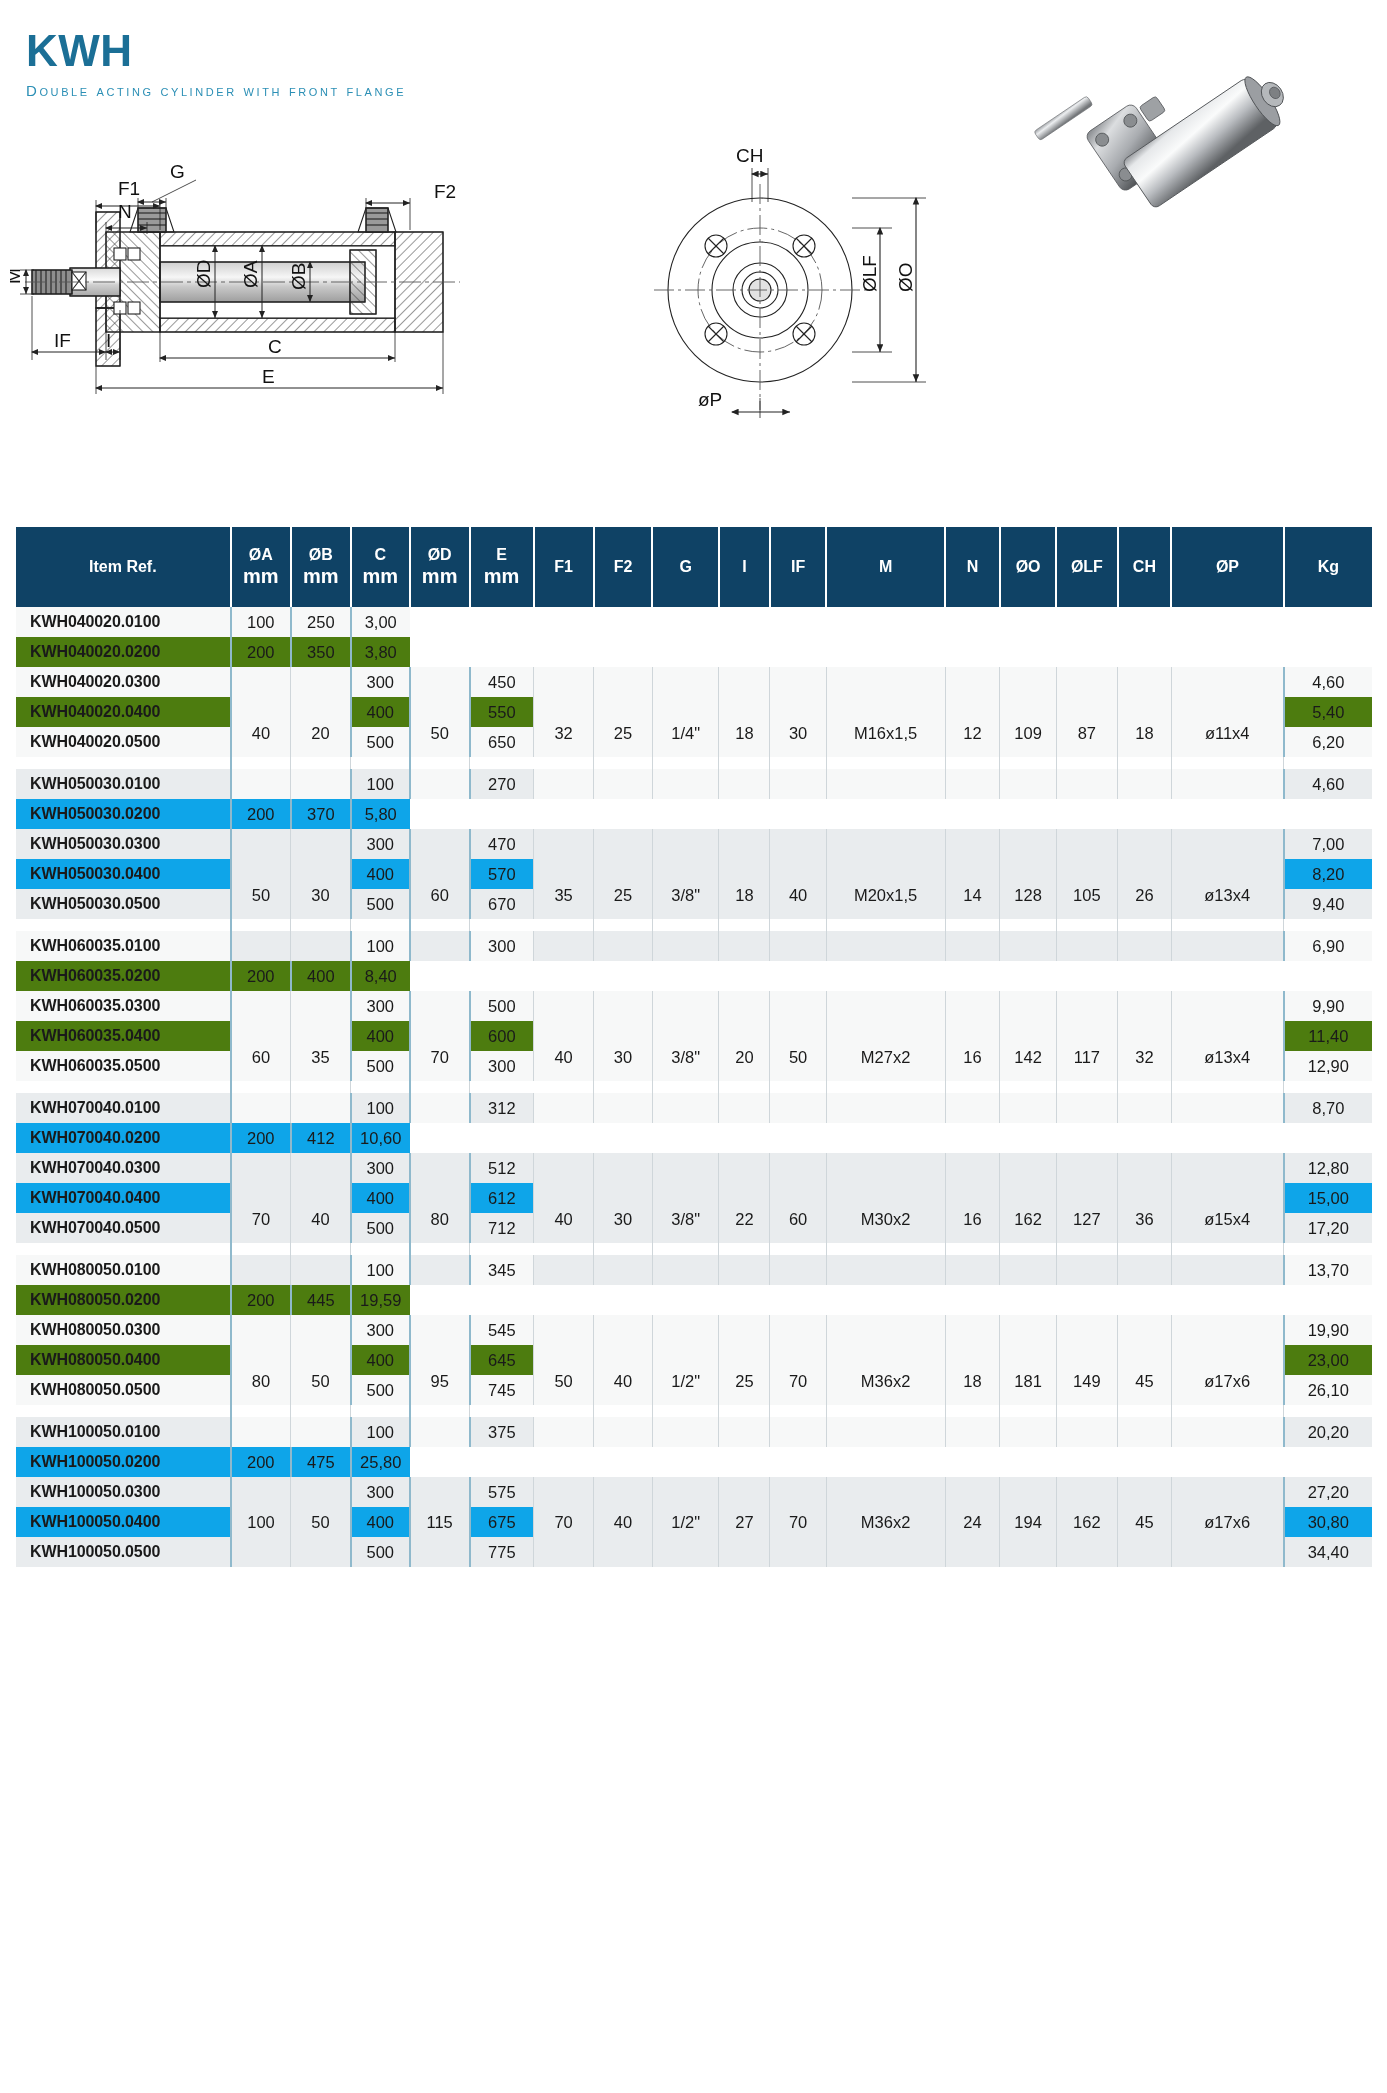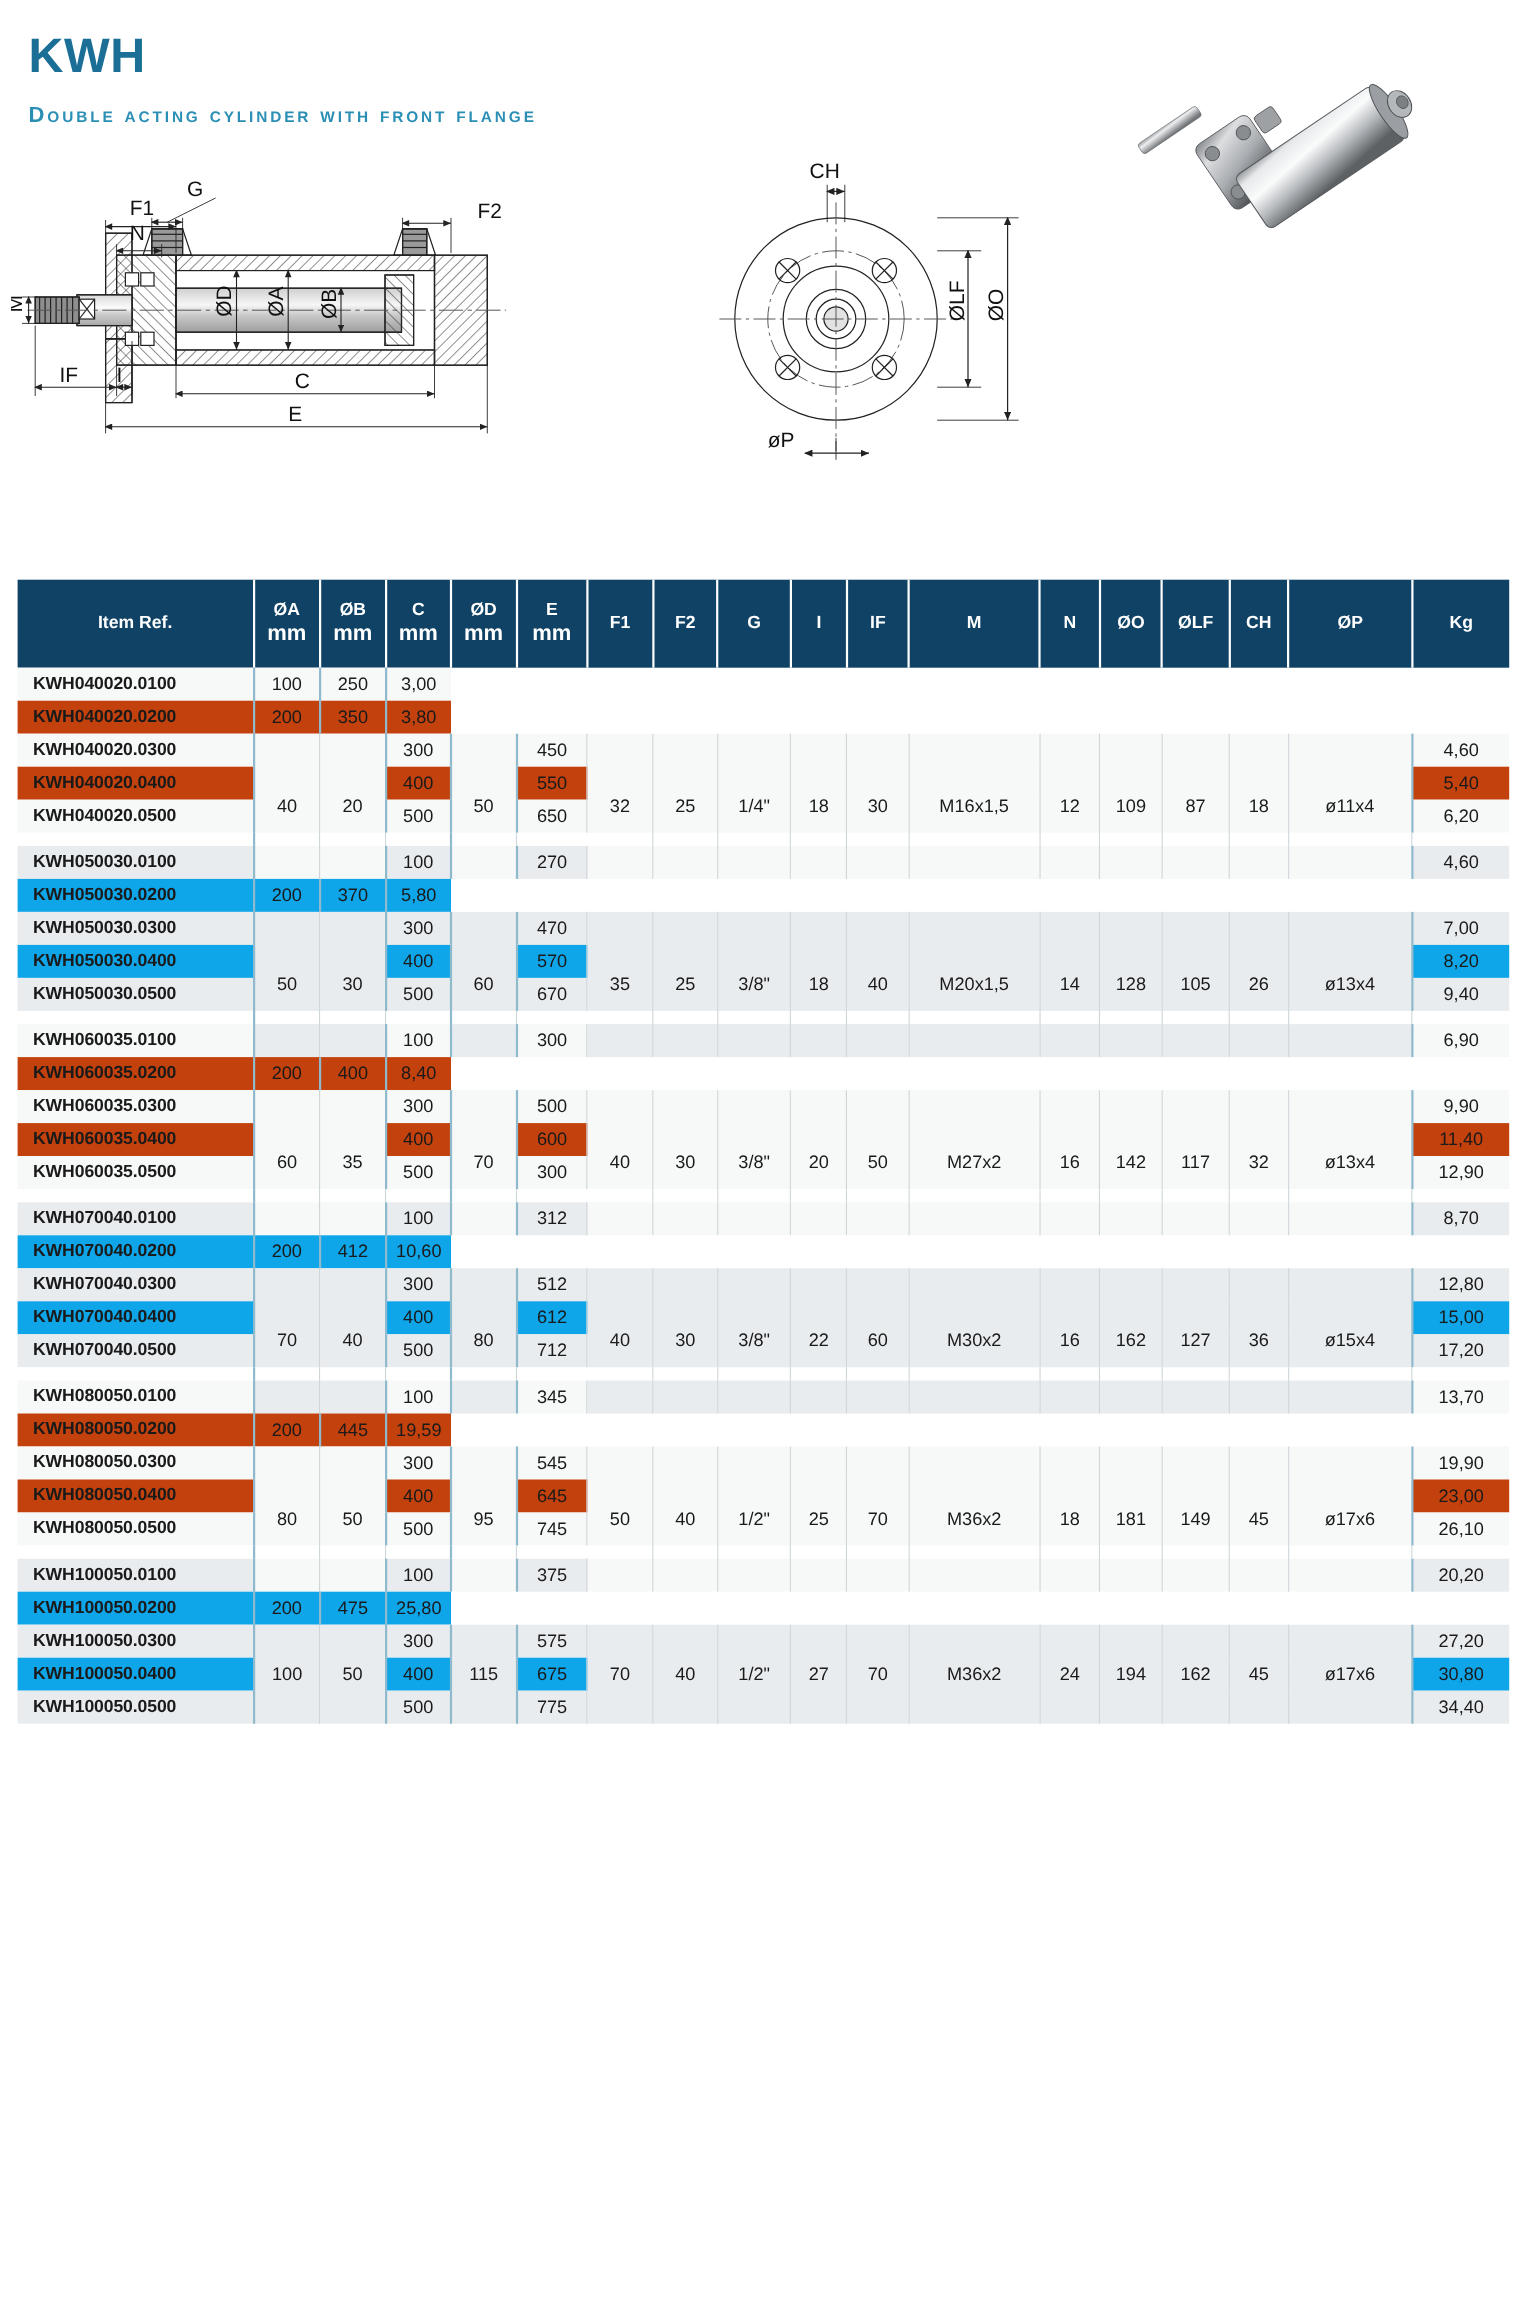--- a/index.html
+++ b/index.html
@@ -16,23 +16,23 @@
   .hdr { position: absolute; left: 26px; top: 28px; }
   .hdr h1 {
     margin: 0;
     font-size: 44px;
     font-weight: 700;
     letter-spacing: 0.5px;
     color: #1b6f96;
     line-height: 1.05;
   }
   .hdr .sub {
-    margin-top: 20px;
-    font-size: 20px;
-    font-weight: 700;
+    margin-top: 8px;
+    font-size: 15px;
+    font-weight: 400;
     color: #2b8fb5;
     letter-spacing: 2.6px;
     font-variant: small-caps;
     text-transform: lowercase;
   }
   .hdr .sub::first-letter { text-transform: uppercase; }
 
   
   .drawings { position: absolute; left: 0; top: 160px; width: 1387px; height: 340px; }
   .dwg-svg { display: block; }
@@ -79,21 +79,21 @@
     font-size: 16px;
     letter-spacing: -0.1px;
   }
   tbody td.sep-l { border-left: 2px solid #8fb9cc; }
   tbody td.kg { border-left: 2px solid #8fb9cc; }
 
   
   tr.gA td { background: #f7f8f8; }
   tr.gB td { background: #e9ecee; }
   
-  tr.zebra td.stripe { background: #c2410c; }
+  tr.zebra td.stripe { background: #4d7c0f; }
   tr.gB.zebra td.stripe { background: #0ea5e9; }
 
   tr.gap td { height: 12px; background: #ffffff !important; border-right: none; border-left: none; padding: 0; }
 
   
   .footer { position: absolute; left: 0; bottom: 0; width: 1387px; height: 34px; }
 </style>
 </head>
 <body>
 

